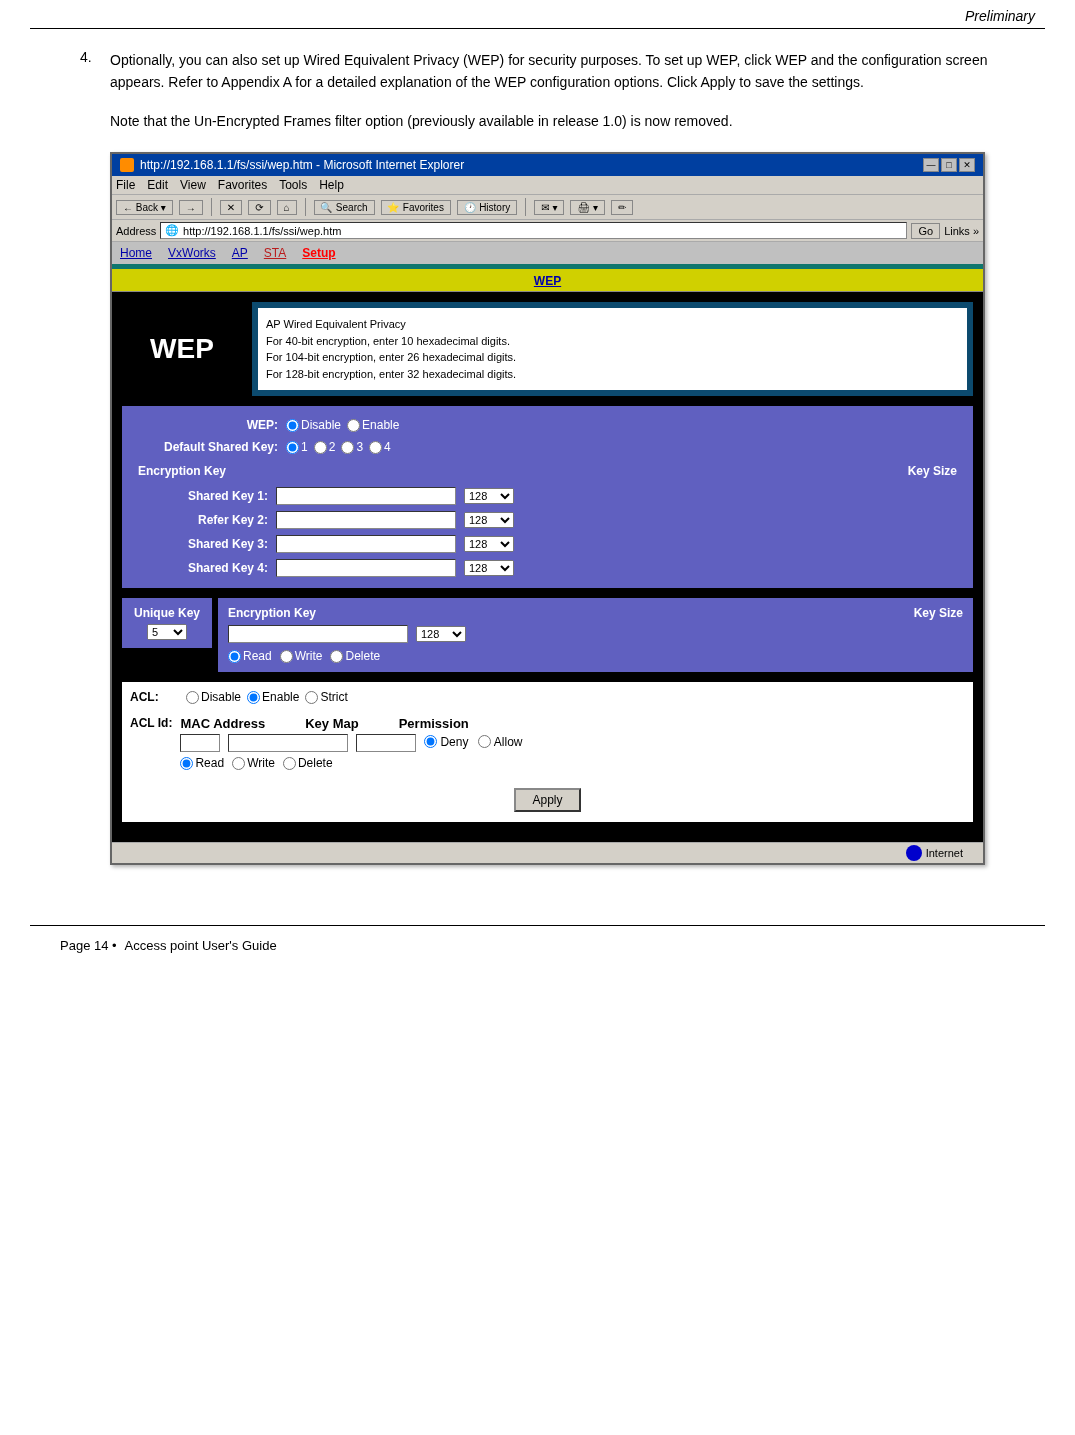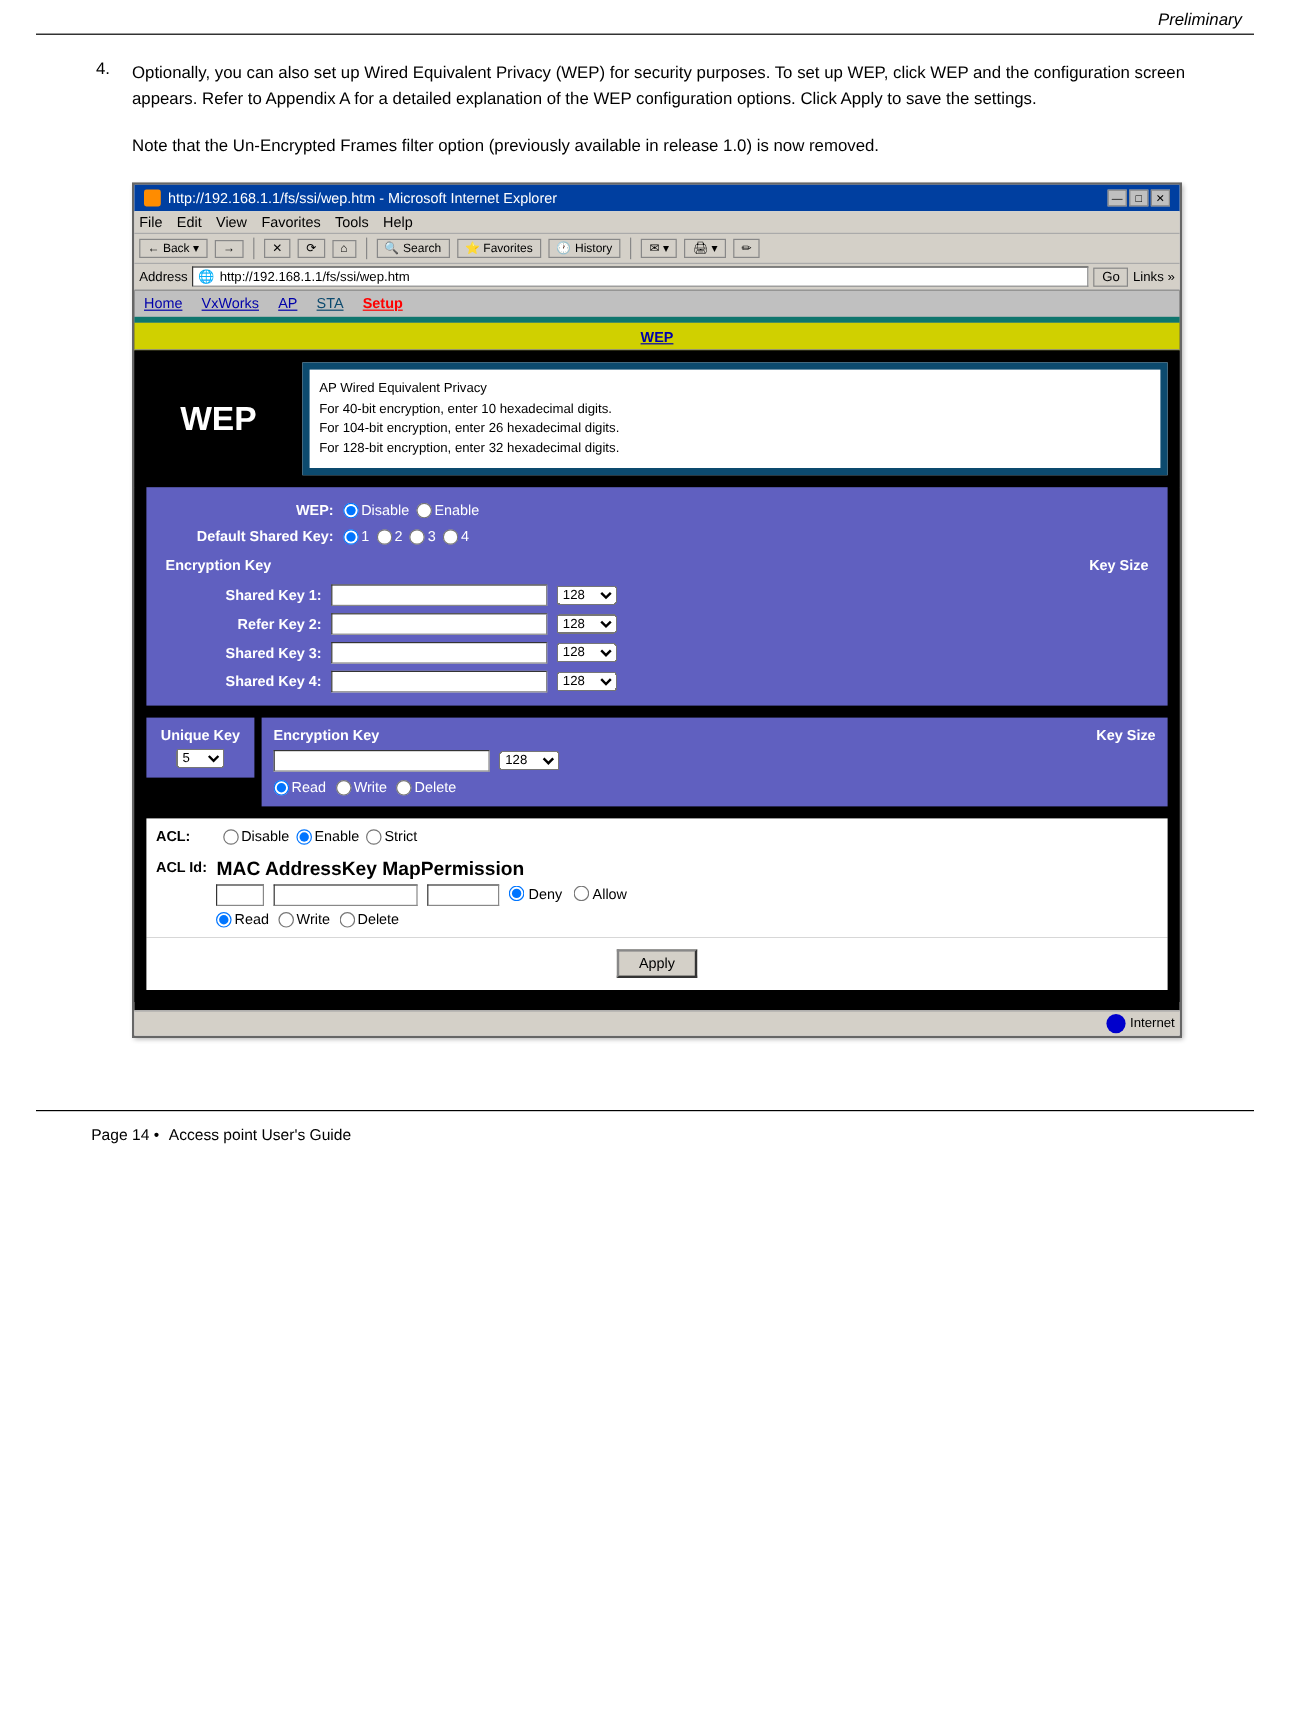--- a/index.html
+++ b/index.html
@@ -358,21 +358,21 @@
       background: #d4d0c8;
       border: 2px outset #888;
       padding: 3px 16px;
       font-size: 12px;
       cursor: pointer;
     }
 
     .browser-statusbar {
       background: #d4d0c8;
       border-top: 1px solid #aaa;
-      padding: 2px 4px;
+      padding: 2px 20px;
       font-size: 11px;
       display: flex;
       justify-content: space-between;
       align-items: center;
     }
     .status-internet {
       display: flex;
       align-items: center;
       gap: 4px;
       font-size: 11px;
@@ -384,21 +384,21 @@
       border-radius: 50%;
       display: inline-block;
     }
 
     
     .page-footer-line {
       border-top: 1px solid #000;
       margin: 20px 30px 8px 30px;
     }
     .page-footer {
-      padding: 4px 76px;
+      padding: 4px 60px;
       font-size: 13px;
       display: flex;
       align-items: center;
       gap: 8px;
     }
   </style>
 </head>
 <body>
 
 <div class="page-header">
@@ -464,21 +464,21 @@
       <button class="address-go-btn">Go</button>
       <span class="address-links-btn">Links »</span>
     </div>
 
     <div class="wep-page">
 
       <div class="wep-nav">
         <a>Home</a>
         <a style="text-decoration:underline;color:#00a;">VxWorks</a>
         <a style="color:#00a;text-decoration:underline;">AP</a>
-        <a style="color:#0c4a6e;">STA</a>
+        <a style="color:#b91c1c;">STA</a>
         <a style="color:#f00;font-weight:bold;text-decoration:underline;">Setup</a>
       </div>
 
       <div class="wep-sub-nav">
         <a>WEP</a>
       </div>
 
       <div class="wep-content-area">
         <div class="wep-logo-area">
           <span class="wep-logo-text">WEP</span>
@@ -620,21 +620,21 @@
               <div class="radio-option">
                 <input type="radio" name="acl" value="strict" style="">
                 <span>Strict</span>
               </div>
             </div>
           </div>
 
           <div style="display:flex; gap:8px; margin-top:12px; align-items:flex-start;">
             <span style="font-weight:bold; font-size:12px;">ACL Id:</span>
             <div style="flex:1;">
-              <div style="display:flex; font-weight:bold; font-size:16px; margin-bottom:3px;">
+              <div style="display:flex; gap:40px; font-weight:bold; font-size:13px; margin-bottom:3px;">
                 <span>MAC Address</span>
                 <span>Key Map</span>
                 <span>Permission</span>
               </div>
               <div style="display:flex; gap:8px; align-items:center;">
                 <input type="text" class="acl-id-num-input" style="">
                 <input type="text" class="acl-mac-input" style="">
                 <input type="text" class="acl-keymap-input" style="">
                 <div style="font-size:12px;">
                   <div class="radio-option" style="display:inline-flex; gap:3px; margin-right:6px;">

